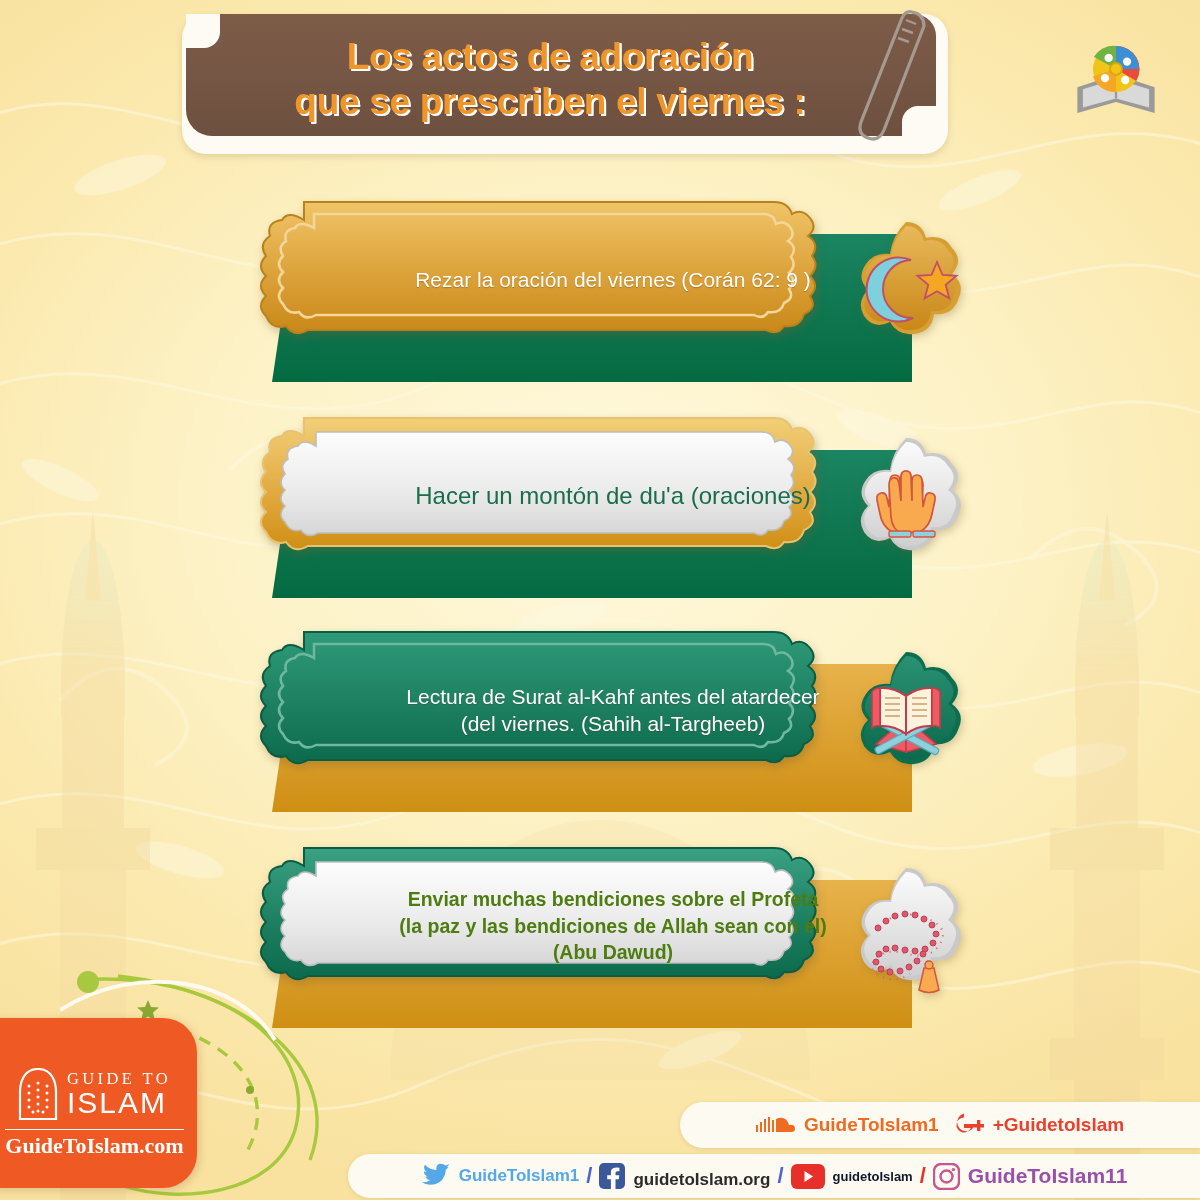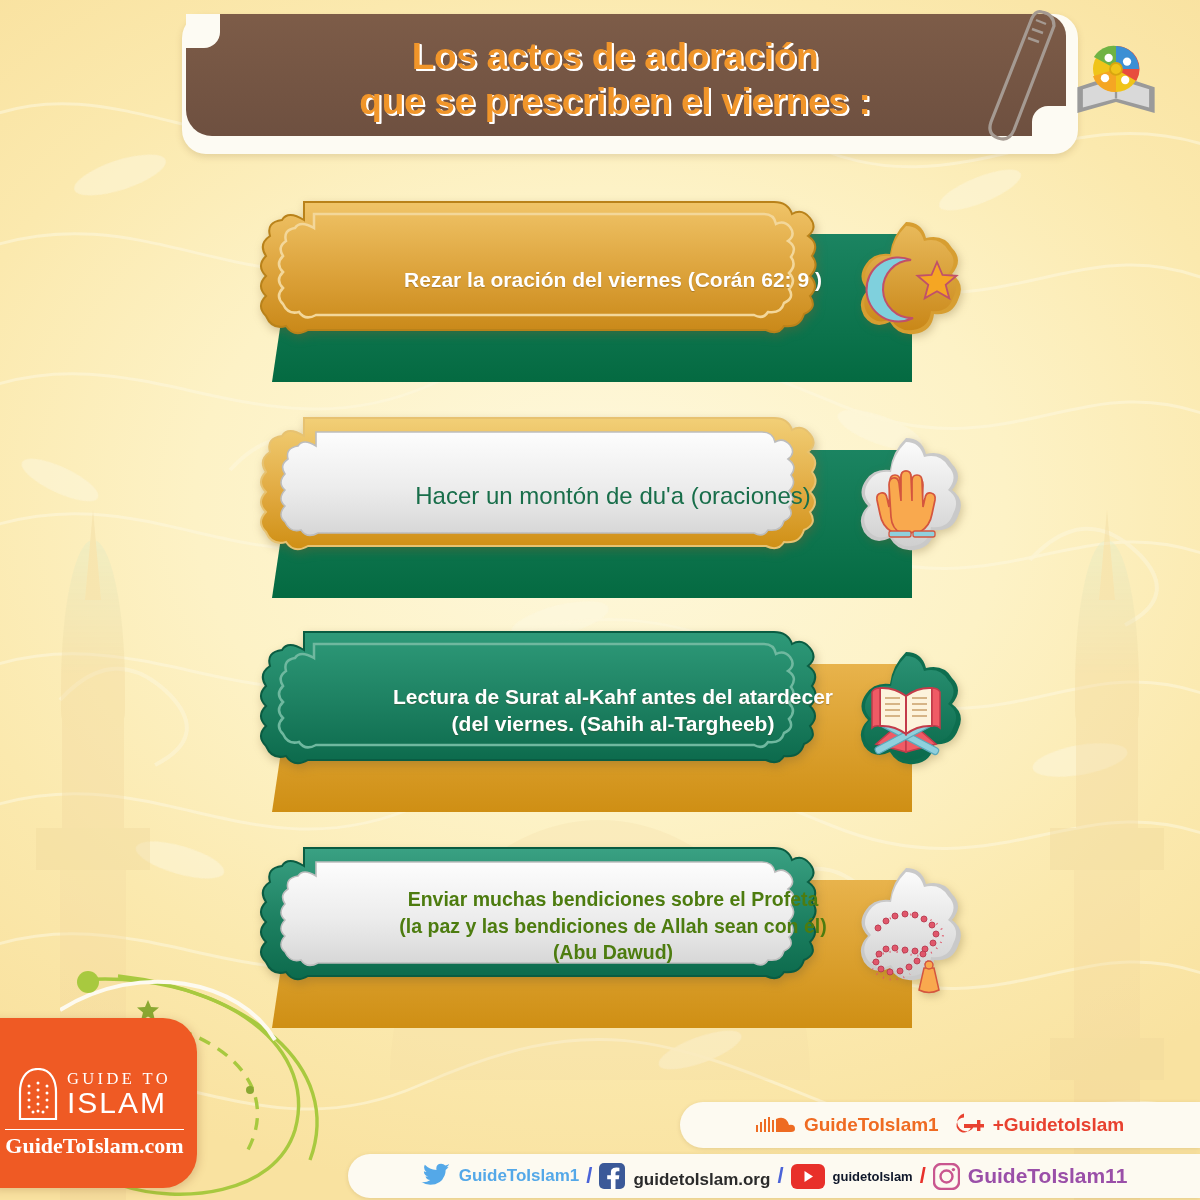--- a/index.html
+++ b/index.html
@@ -49,21 +49,21 @@
   }
   .dome-faint {
     position:absolute; left:50%; bottom:120px; transform:translateX(-50%);
     width:420px; height:260px; opacity:.25;
     background:#f4dca5;
     border-radius:50% 50% 0 0 / 100% 100% 0 0;
   }
 
   
   #title-banner {
-    position:absolute; left:182px; top:14px; width:896px; height:140px; z-index:5;
+    position:absolute; left:182px; top:14px; width:766px; height:140px; z-index:5;
   }
   .banner-white {
     position:absolute; inset:0;
     background:#fdfbf3;
     border-radius:24px 24px 24px 24px;
     box-shadow:0 3px 7px rgba(120,90,40,.18);
   }
   .banner-brown {
     position:absolute; left:4px; top:0px; right:12px; bottom:18px;
     background:linear-gradient(180deg,#7d5c48,#6e5040);
@@ -111,21 +111,21 @@
     position:absolute; left:0; top:0; width:562px; height:168px;
     filter:drop-shadow(2px 4px 5px rgba(120,95,50,.35));
   }
   .plaque-label {
     position:absolute; left:26px; right:26px; top:0; height:168px;
     display:flex; align-items:center; justify-content:center; text-align:center;
     z-index:3; padding:0 14px;
   }
   .label-inner { width:100%; }
   .ln { display:block; }
-  .txt-white { color:#ffffff; font-weight:bold; text-shadow:0 1px 1px rgba(90,60,20,.35); }
+  .txt-white { color:#ffffff; font-weight:normal; text-shadow:0 1px 1px rgba(90,60,20,.35); }
   .txt-green { color:#4d7c0f; font-weight:bold; }
   .txt-green-light { color:#186e4a; font-weight:normal; }
 
   
   .medallion { position:absolute; right:-8px; top:22px; width:140px; height:152px; z-index:5;
                filter:drop-shadow(2px 3px 4px rgba(120,95,50,.3)); }
 
   
   #logo-badge {
     position:absolute; left:-8px; bottom:12px; width:205px; height:170px; z-index:8;

